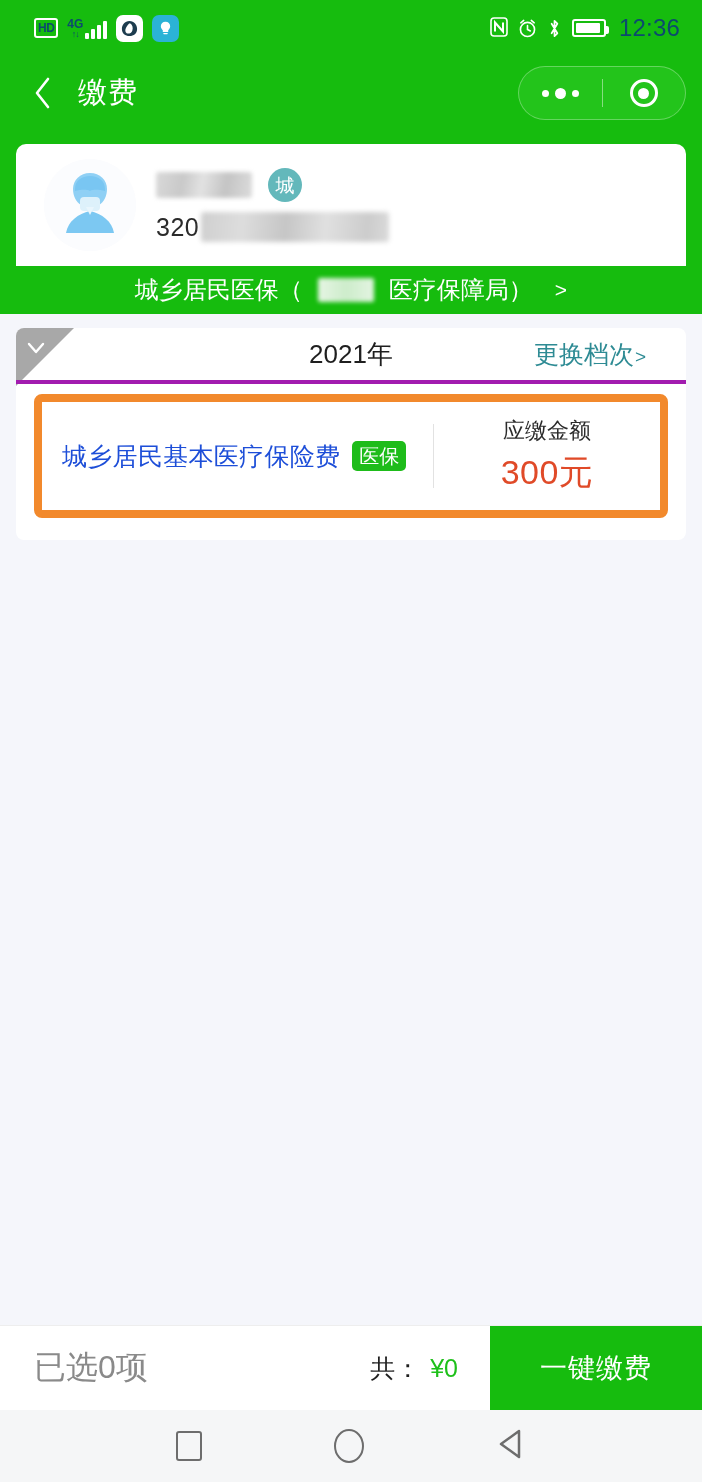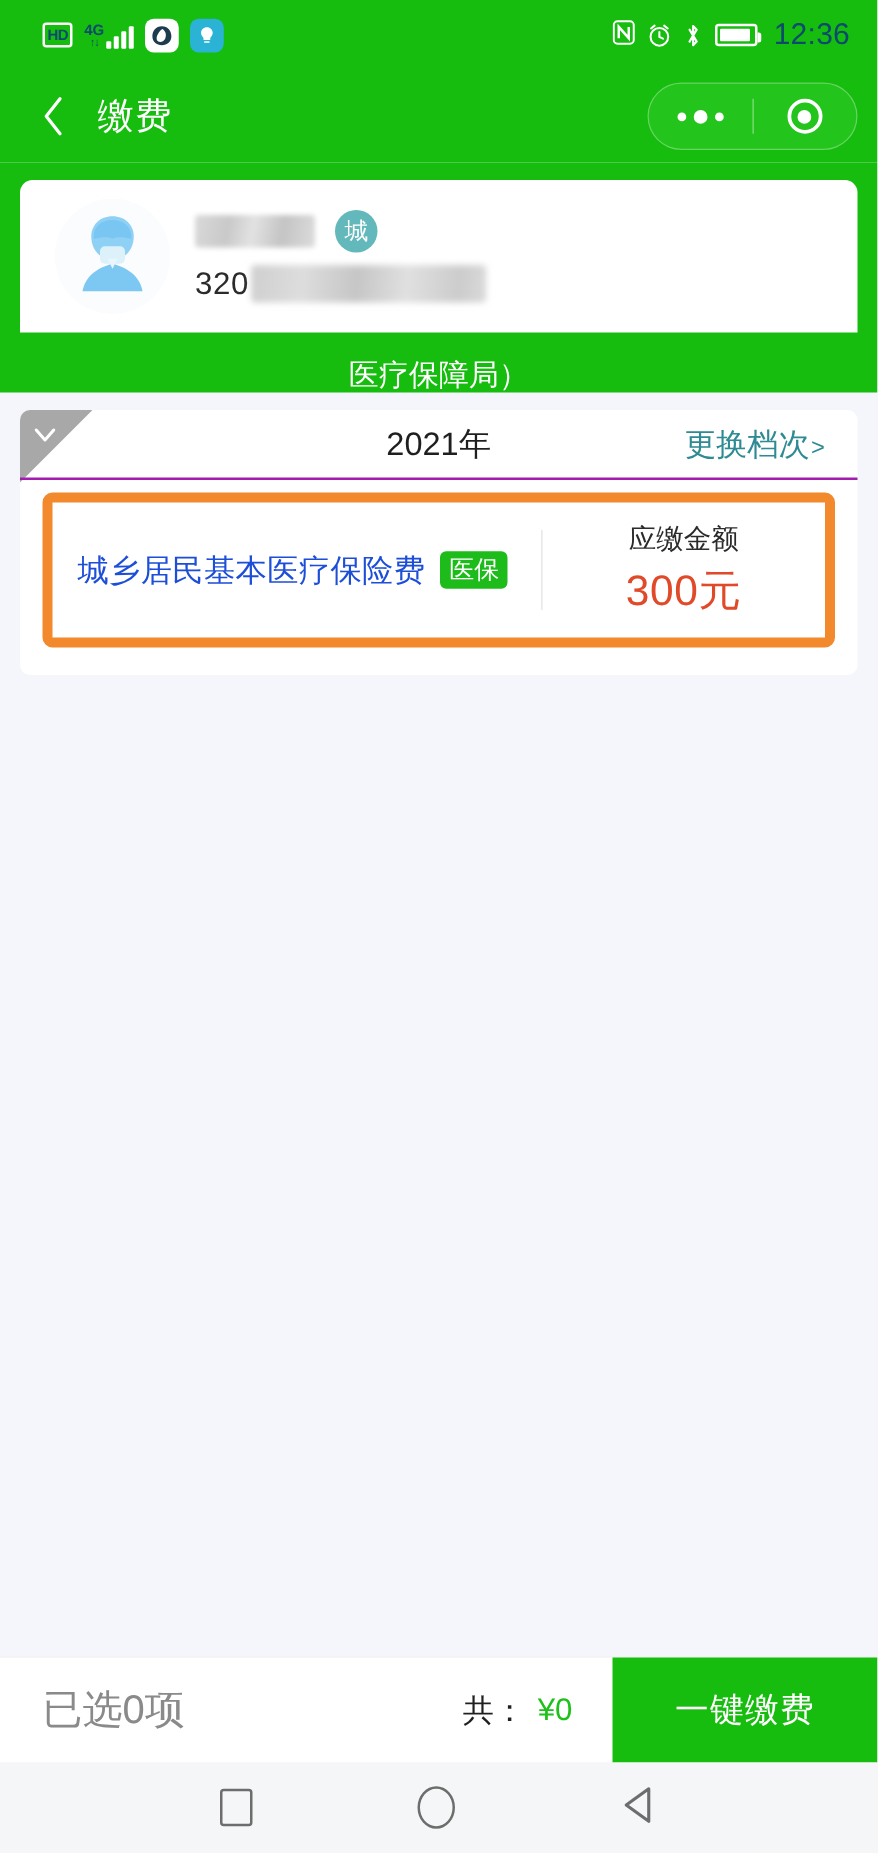--- a/index.html
+++ b/index.html
@@ -188,21 +188,20 @@
     filter: blur(2.6px);
   }
 
   
   .org-bar {
     height: 48px;
     display: flex; align-items: center; justify-content: center;
     color: #ffffff;
     font-size: 24px;
     gap: 12px;
-    flex-direction: column;
   }
   .org-bar .masked {
     display: inline-block;
     width: 56px; height: 24px;
     background: linear-gradient(90deg,#e6f5e4,#cdeccb,#e3f4e1);
     border-radius: 2px;
     filter: blur(2px);
     margin: 0 3px;
     vertical-align: middle;
   }
@@ -231,26 +230,26 @@
     top: 9px; left: 9px;
     width: 22px; height: 22px;
     display:flex; align-items:center; justify-content:center;
   }
   .card-head {
     height: 56px;
     display: flex;
     align-items: center;
     justify-content: center;
     position: relative;
-    border-bottom: 2px solid #a21caf;
+    border-bottom: 4px solid #a21caf;
   }
   .year-text { font-size: 26px; color: #1f1f1f; }
   .change-link {
     position: absolute;
-    right: 26px;
+    right: 40px;
     display: flex; align-items: baseline;
     color: #2e8b94;
     font-size: 25px;
     cursor: pointer;
   }
   .change-link .arrow { font-size: 19px; margin-left: 1px; }
 
   .fee-row-wrap {
     margin: 10px 18px 0;
     border: 8px solid #f2892c;

